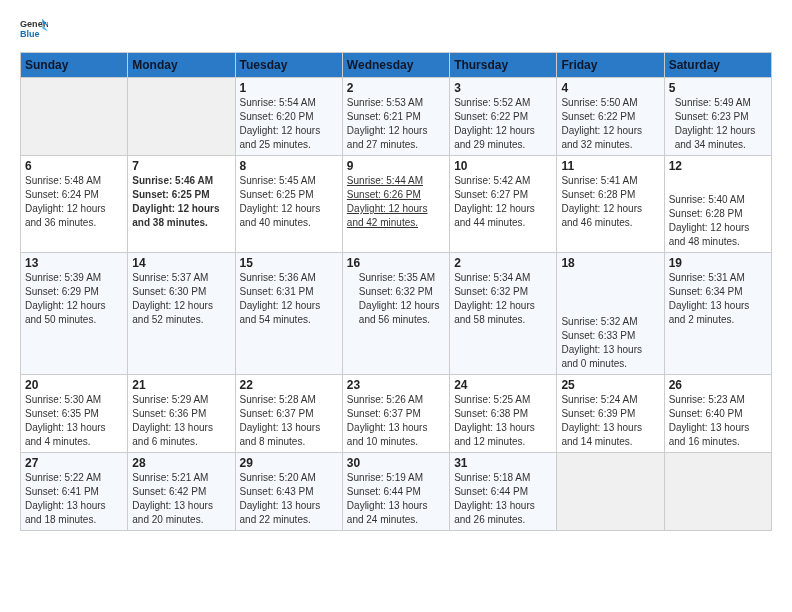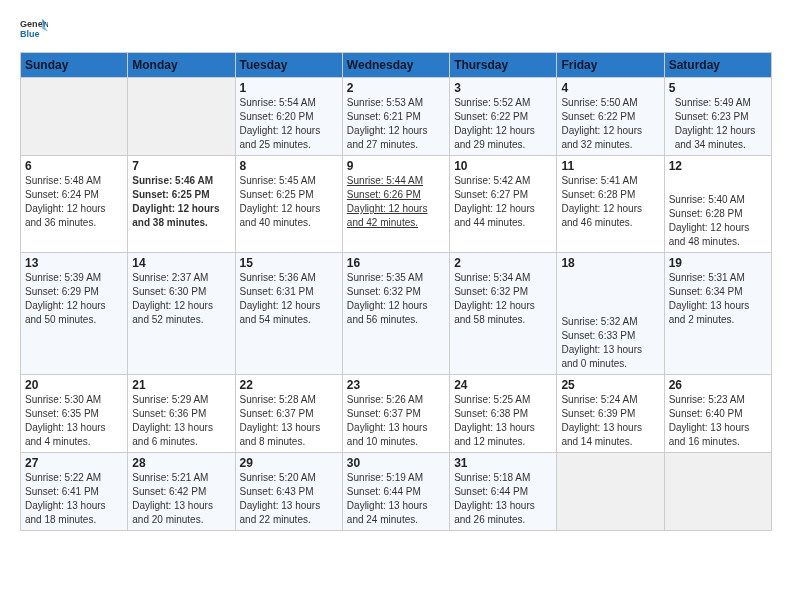--- a/index.html
+++ b/index.html
@@ -211,35 +211,35 @@
         <tr>
           <td>
             <span class="day-number">13</span>
             <div class="day-info" style="white-space: pre-line;">Sunrise: 5:39 AM
 Sunset: 6:29 PM
 Daylight: 12 hours
 and 50 minutes.</div>
           </td>
           <td>
             <span class="day-number">14</span>
-            <div class="day-info" style="white-space: pre-line;">Sunrise: 2:37 AM
+            <div class="day-info" style="white-space: pre-line;">Sunrise: 5:37 AM
 Sunset: 6:30 PM
 Daylight: 12 hours
 and 52 minutes.</div>
           </td>
           <td>
             <span class="day-number">15</span>
             <div class="day-info" style="white-space: pre-line;">Sunrise: 5:36 AM
 Sunset: 6:31 PM
 Daylight: 12 hours
 and 54 minutes.</div>
           </td>
           <td>
             <span class="day-number">16</span>
-            <div class="day-info" style="white-space: pre-line;">Sunrise: 5:35 AM
+            <div class="day-info" style="white-space: pre-line; margin-left: 12px;">Sunrise: 5:35 AM
 Sunset: 6:32 PM
 Daylight: 12 hours
 and 56 minutes.</div>
           </td>
           <td>
             <span class="day-number">2</span>
             <div class="day-info" style="white-space: pre-line;">Sunrise: 5:34 AM
 Sunset: 6:32 PM
 Daylight: 12 hours
 and 58 minutes.</div>

